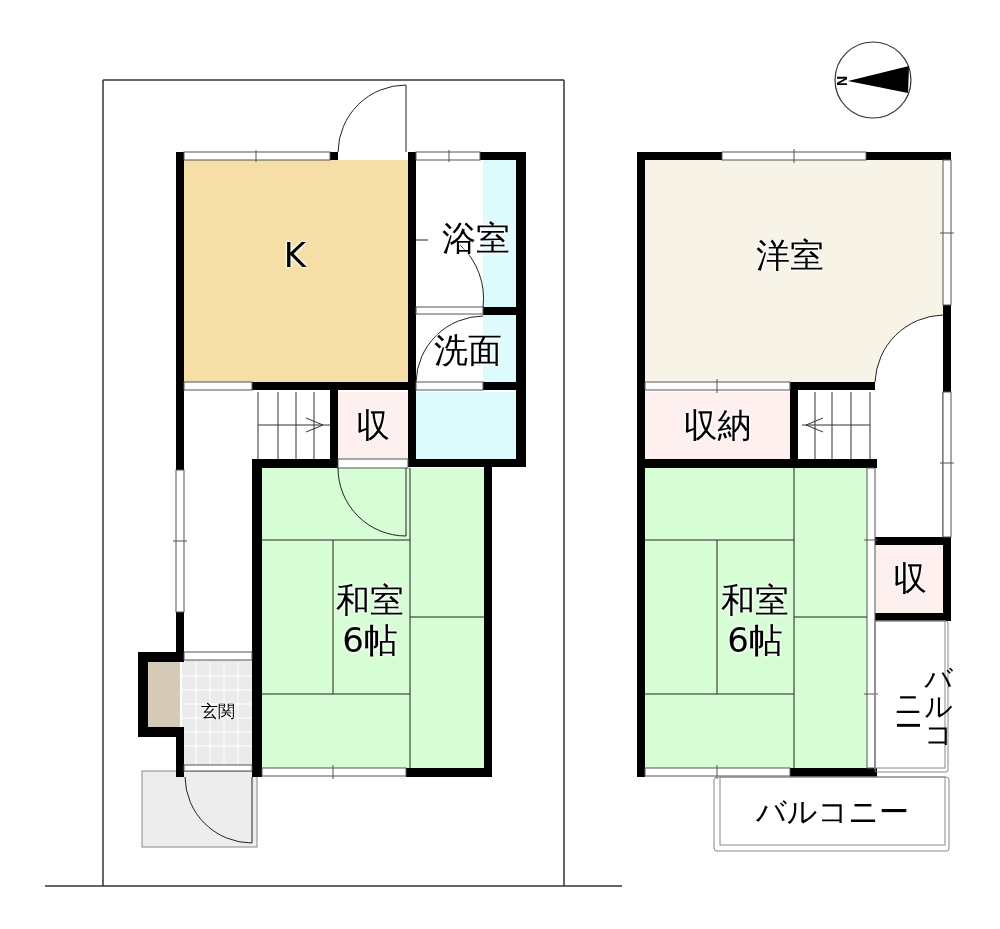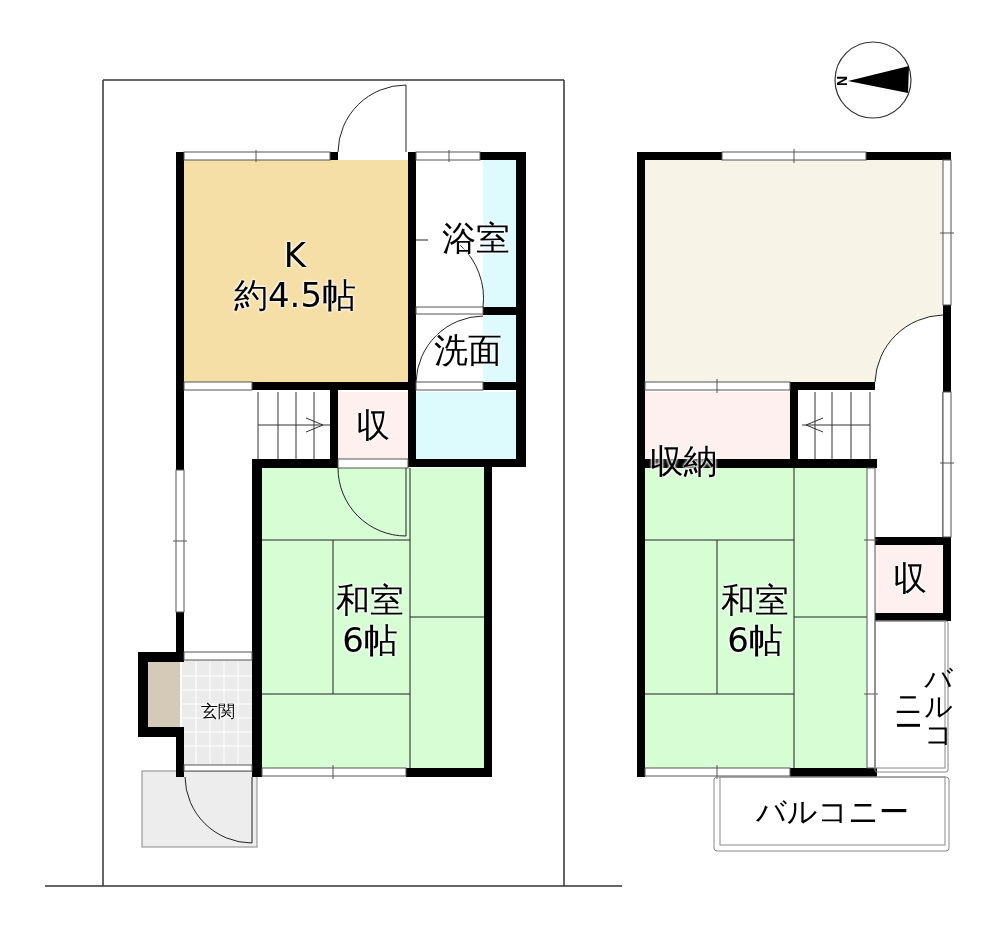--- a/index.html
+++ b/index.html
@@ -184,33 +184,33 @@
 
   <g>
     <circle cx="873" cy="80" r="38" fill="#fff" stroke="#333" stroke-width="1.2"></circle>
     <polygon points="848,81 909,66 908,93" fill="#000"></polygon>
     <text x="841" y="87" font-size="14" font-weight="bold" font-family="Liberation Sans, sans-serif" transform="rotate(-90 841 81)" text-anchor="middle">N</text>
   </g>
 </svg>
 
 <div class="lbl" style="left:225px;top:235px;width:140px;">
   <div>K</div>
-  <div>約4.5帖</div>
 </div>
 <div class="lbl" style="left:426px;top:218px;width:100px;">浴室</div>
 <div class="lbl" style="left:418px;top:330px;width:100px;">洗面</div>
 <div class="lbl" style="left:338px;top:405px;width:70px;">収</div>
 <div class="lbl" style="left:300px;top:580px;width:140px;">
   <div>和室</div>
   <div>6帖</div>
 </div>
 <div class="lbl" style="left:182px;top:691px;width:72px;font-size:17px;">玄関</div>
 
 <div class="lbl" style="left:720px;top:235px;width:140px;">
-</div>
-<div class="lbl" style="left:611px;top:405px;width:145px;margin-top:36px;">収納</div>
+  <div>洋室</div>
+</div>
+<div class="lbl" style="left:645px;top:405px;width:145px;">収納</div>
 <div class="lbl" style="left:685px;top:580px;width:140px;">
   <div>和室</div>
   <div>6帖</div>
 </div>
 <div class="lbl" style="left:875px;top:558px;width:70px;">収</div>
 <div class="vlbl" style="left:893px;top:635px;height:120px;">バルコニー</div>
 <div class="lbl" style="left:720px;top:792px;width:225px;font-size:30px;">バルコニー</div>
 
 </body></html>

